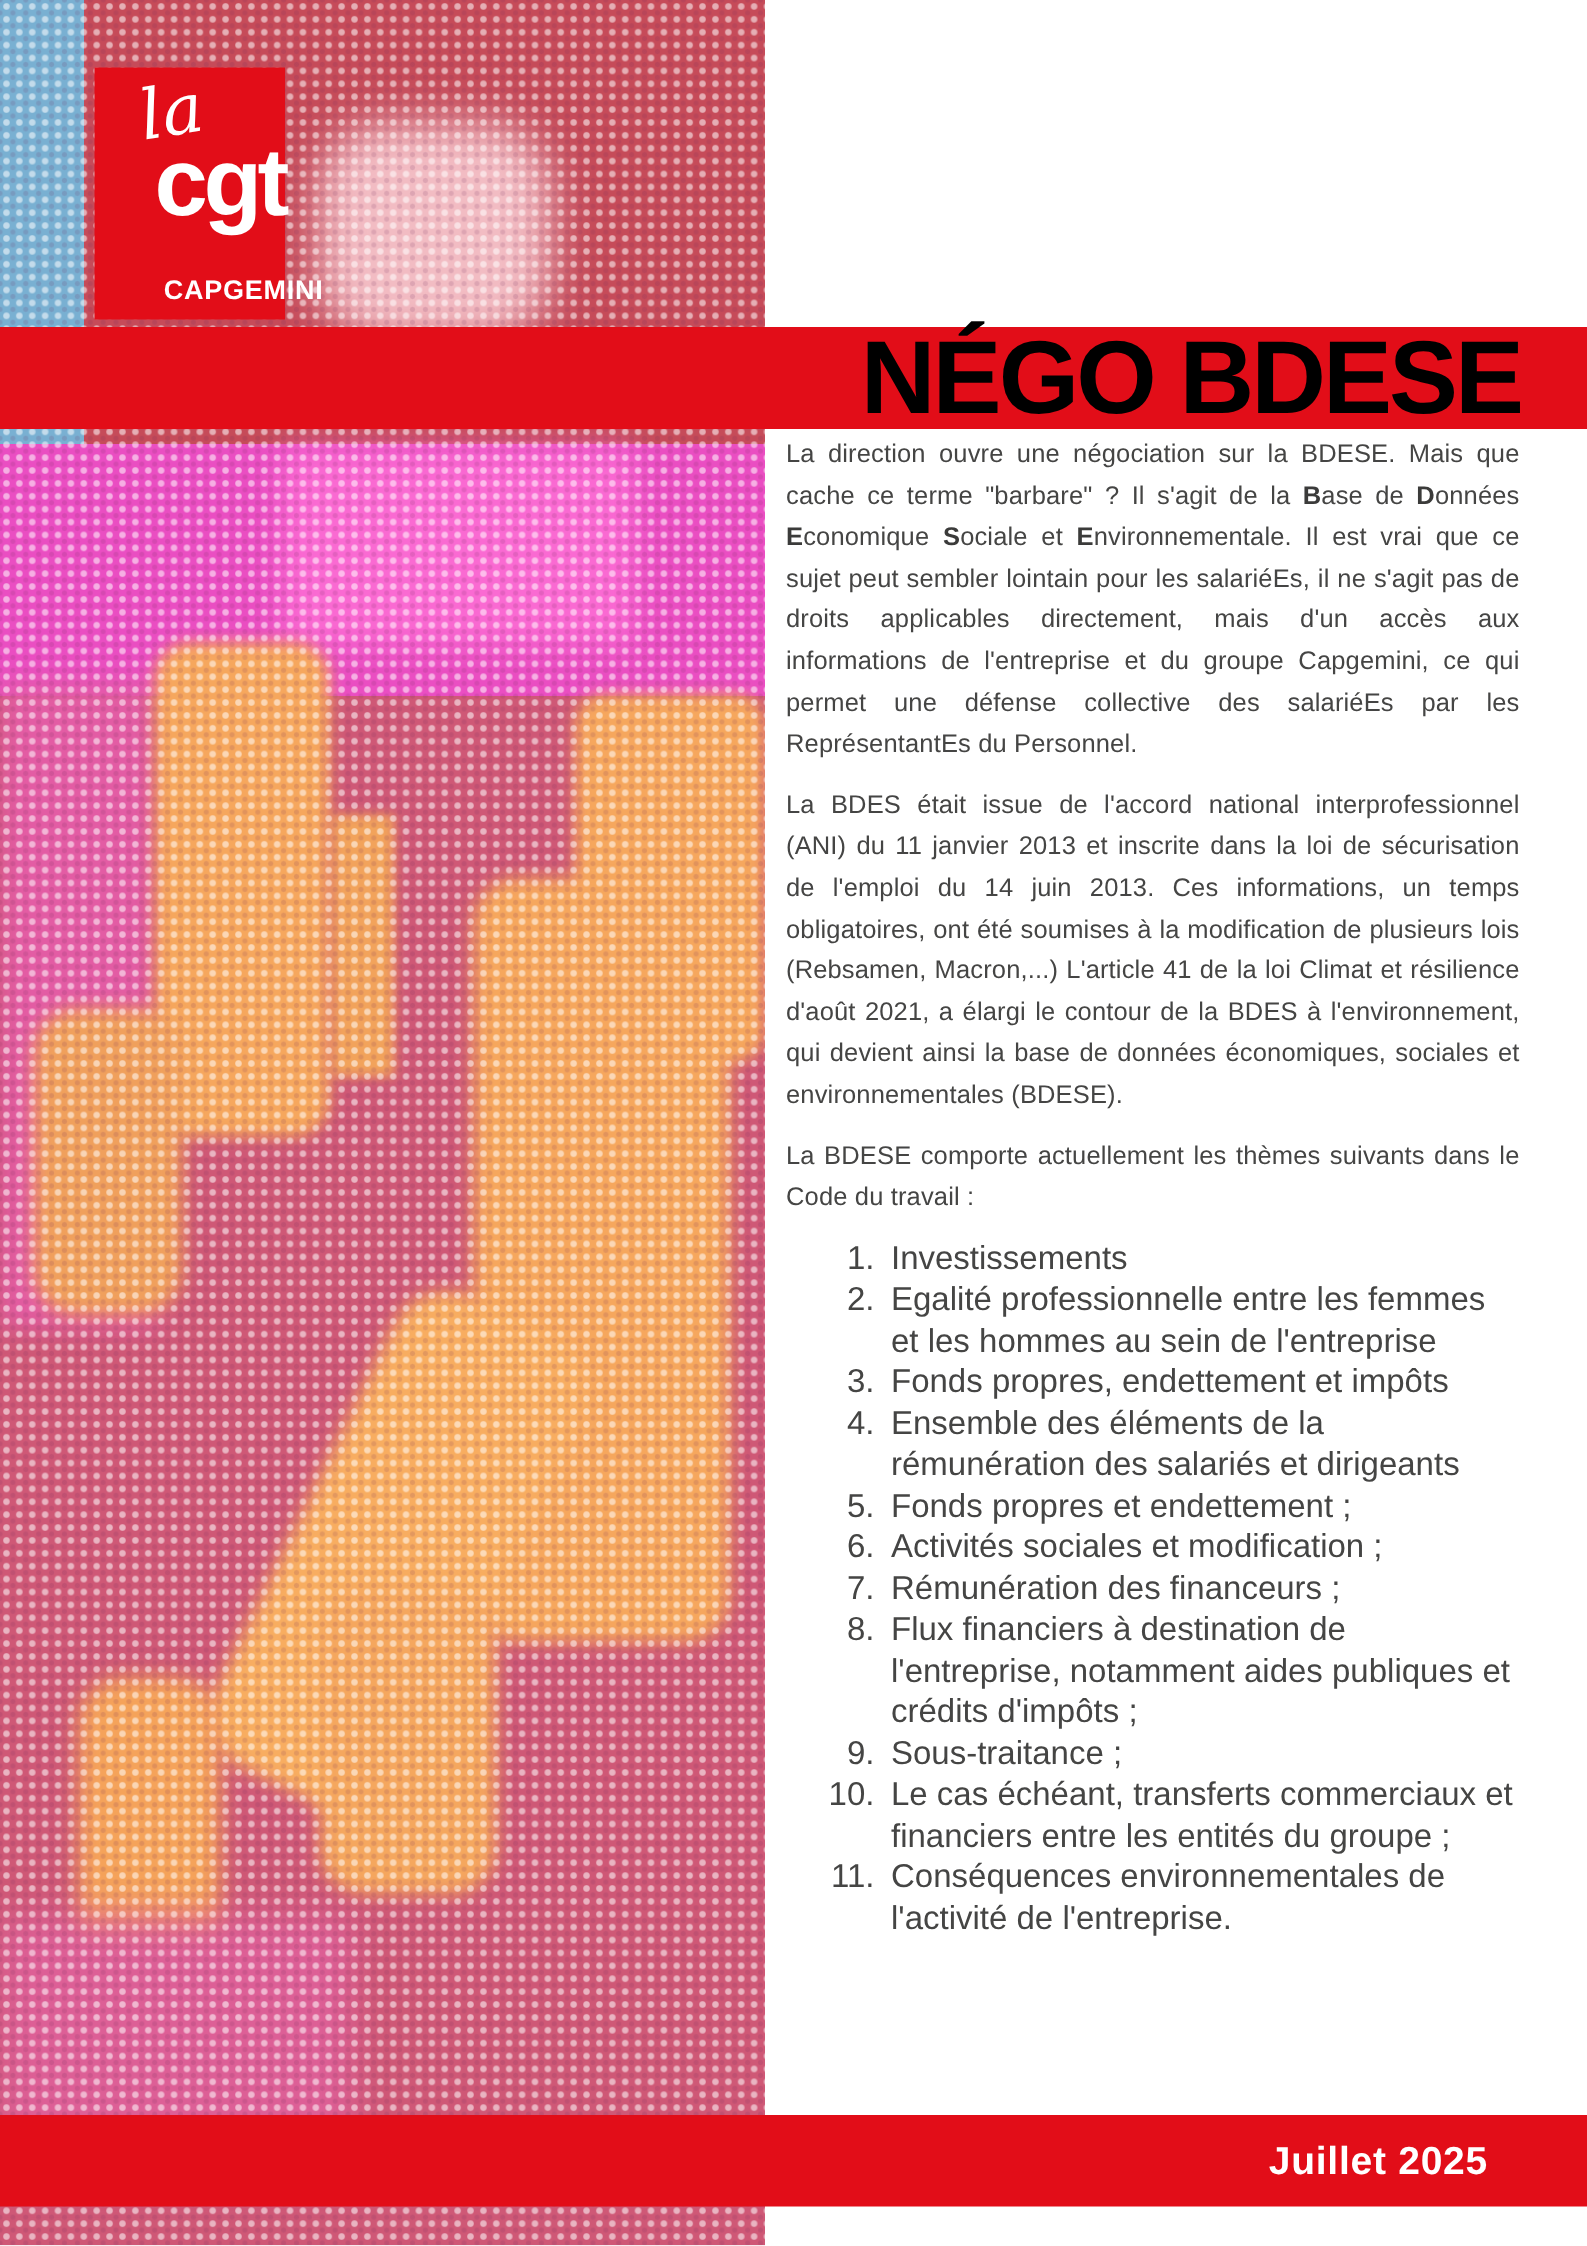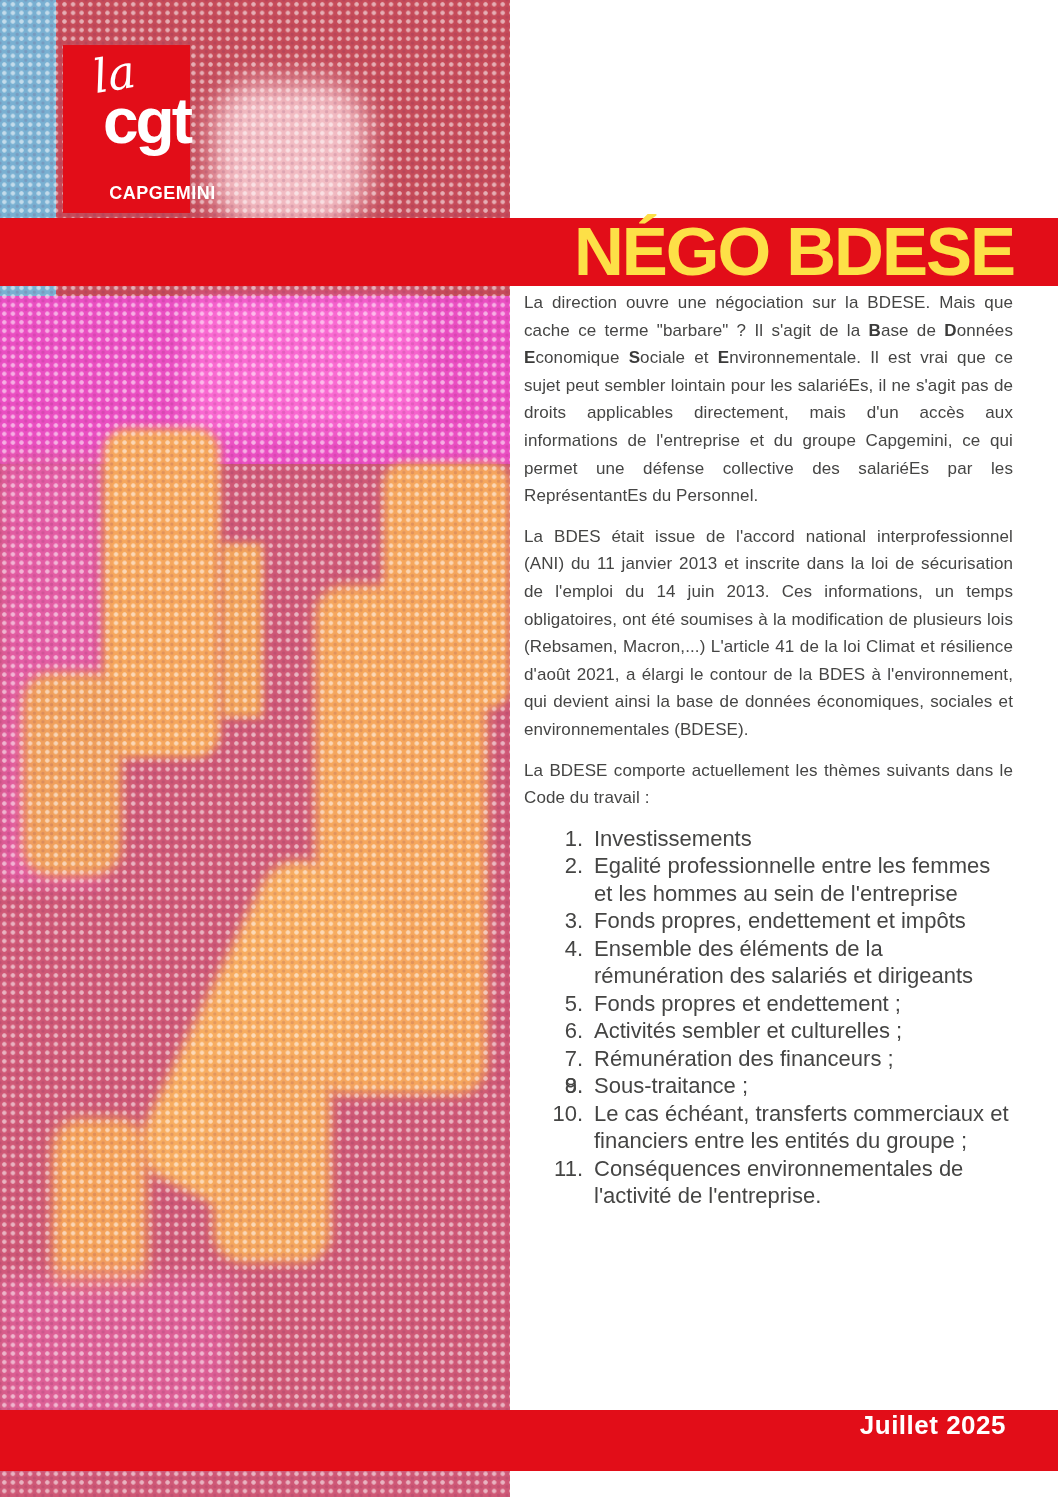--- a/index.html
+++ b/index.html
@@ -46,35 +46,35 @@
   .logo-cap{
     position:absolute;bottom:9px;left:0;width:100%;text-align:center;
     font-size:18px;font-weight:bold;letter-spacing:0.5px;margin-left:36px;
   }
   
   .banner{
     position:absolute;left:0;top:218px;width:1058px;height:68px;background:var(--red);z-index:2;
     display:flex;align-items:center;justify-content:flex-end;box-sizing:border-box;padding-right:44px;
   }
   .banner h1{
-    margin:0;color:#fde047;font-size:69px;font-weight:bold;letter-spacing:-2px;line-height:64px;white-space:nowrap;
+    margin:0;color:#000000;font-size:69px;font-weight:bold;letter-spacing:-2px;line-height:64px;white-space:nowrap;
   }
   
   .content{position:absolute;left:524px;top:289px;width:489px;color:#454544;}
   .content p{
     margin:0 0 13px 0;font-size:17px;line-height:27.6px;text-align:justify;letter-spacing:0.1px;
   }
   .content p b{font-weight:bold;color:#3b3b3a;}
   .content ol{list-style:none;margin:0;padding:0;font-size:22px;line-height:27.5px;}
   .content li{position:relative;padding-left:70px;text-align:left;}
   .content li .num{position:absolute;left:0;top:0;width:59px;text-align:right;}
   
   .footer{
     position:absolute;left:0;top:1410px;width:1058px;height:61px;background:var(--red);z-index:2;
-    display:flex;align-items:flex-start;justify-content:flex-end;box-sizing:border-box;padding-right:52px;
+    display:flex;align-items:center;justify-content:flex-end;box-sizing:border-box;padding-right:66px;
   }
   .footer span{color:#fff;font-size:26px;font-weight:bold;letter-spacing:0.5px;}
 </style>
 </head>
 <body>
 
 <div class="page">
 
   <div class="art">
     <div class="blob b-crimson"></div>
@@ -108,23 +108,23 @@
   <div class="content">
     <p>La direction ouvre une négociation sur la BDESE. Mais que cache ce terme "barbare" ? Il s'agit de la <b>B</b>ase de <b>D</b>onnées <b>E</b>conomique <b>S</b>ociale et <b>E</b>nvironnementale. Il est vrai que ce sujet peut sembler lointain pour les salariéEs, il ne s'agit pas de droits applicables directement, mais d'un accès aux informations de l'entreprise et du groupe Capgemini, ce qui permet une défense collective des salariéEs par les ReprésentantEs du Personnel.</p>
     <p>La BDES était issue de l'accord national interprofessionnel (ANI) du 11 janvier 2013 et inscrite dans la loi de sécurisation de l'emploi du 14 juin 2013. Ces informations, un temps obligatoires, ont été soumises à la modification de plusieurs lois (Rebsamen, Macron,...) L'article 41 de la loi Climat et résilience d'août 2021, a élargi le contour de la BDES à l'environnement, qui devient ainsi la base de données économiques, sociales et environnementales (BDESE).</p>
     <p>La BDESE comporte actuellement les thèmes suivants dans le Code du travail :</p>
     <ol>
         <li><span class="num">1.</span><span class="txt">Investissements</span></li>
         <li><span class="num">2.</span><span class="txt">Egalité professionnelle entre les femmes et les hommes au sein de l'entreprise</span></li>
         <li><span class="num">3.</span><span class="txt">Fonds propres, endettement et impôts</span></li>
         <li><span class="num">4.</span><span class="txt">Ensemble des éléments de la rémunération des salariés et dirigeants</span></li>
         <li><span class="num">5.</span><span class="txt">Fonds propres et endettement ;</span></li>
-        <li><span class="num">6.</span><span class="txt">Activités sembler et culturelles ;</span></li>
+        <li><span class="num">6.</span><span class="txt">Activités sociales et modification ;</span></li>
         <li><span class="num">7.</span><span class="txt">Rémunération des financeurs ;</span></li>
-        <li><span class="num">8.</span></li>
+        <li><span class="num">8.</span><span class="txt">Flux financiers à destination de l'entreprise, notamment aides publiques et crédits d'impôts ;</span></li>
         <li><span class="num">9.</span><span class="txt">Sous-traitance ;</span></li>
         <li><span class="num">10.</span><span class="txt">Le cas échéant, transferts commerciaux et financiers entre les entités du groupe ;</span></li>
         <li><span class="num">11.</span><span class="txt">Conséquences environnementales de l'activité de l'entreprise.</span></li>
       </ol>
   </div>
 
   <div class="footer">
     <span>Juillet 2025</span>
   </div>
 

